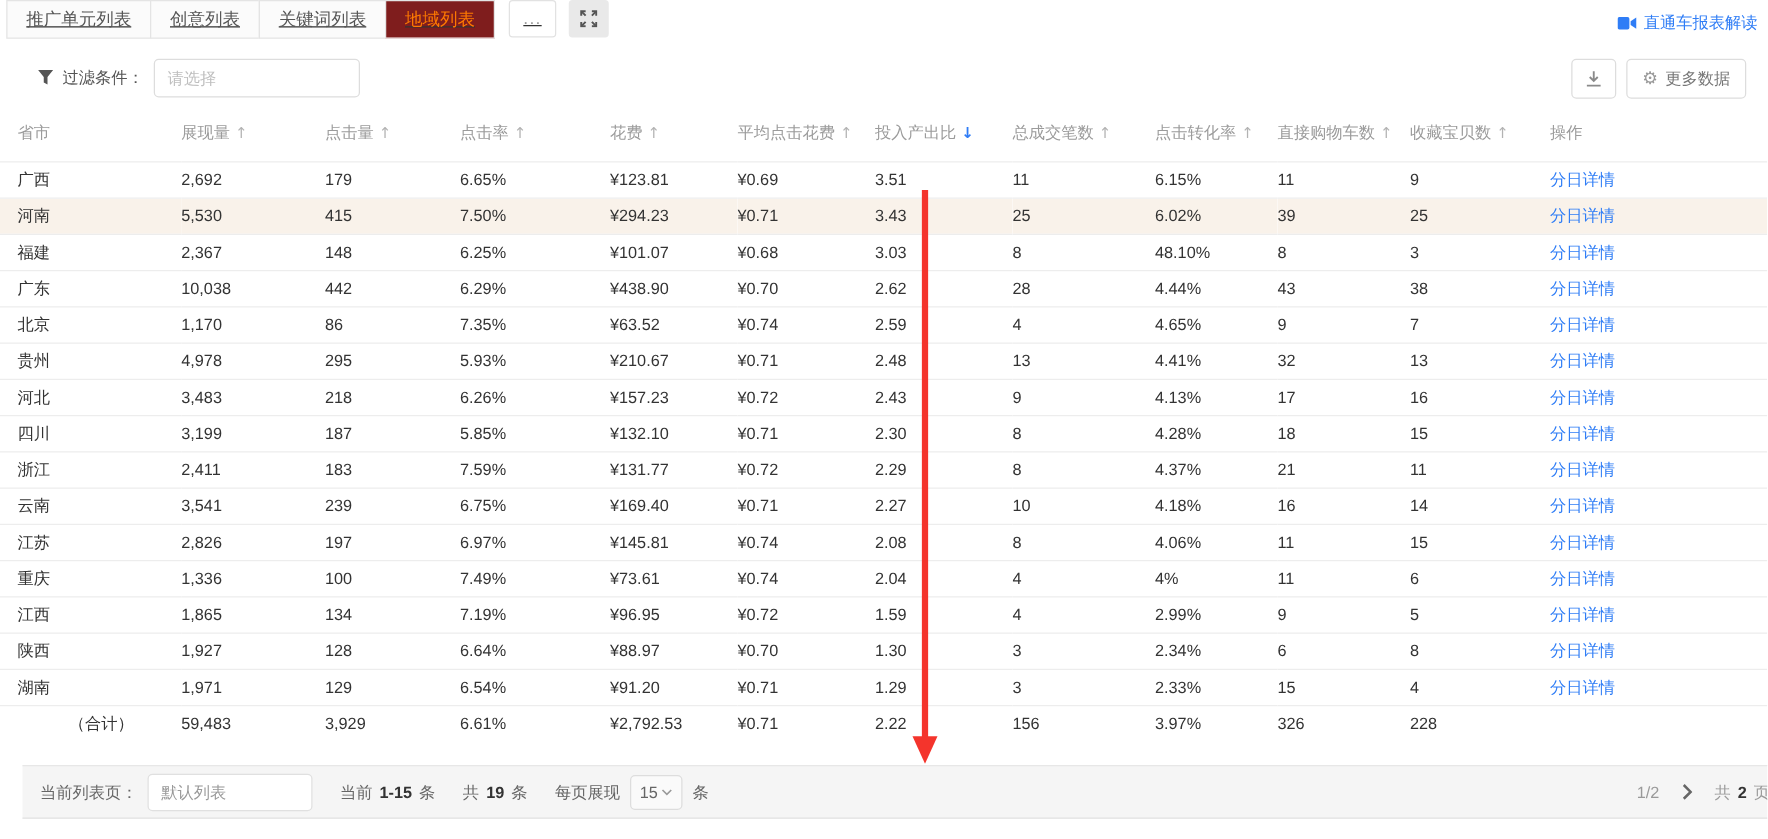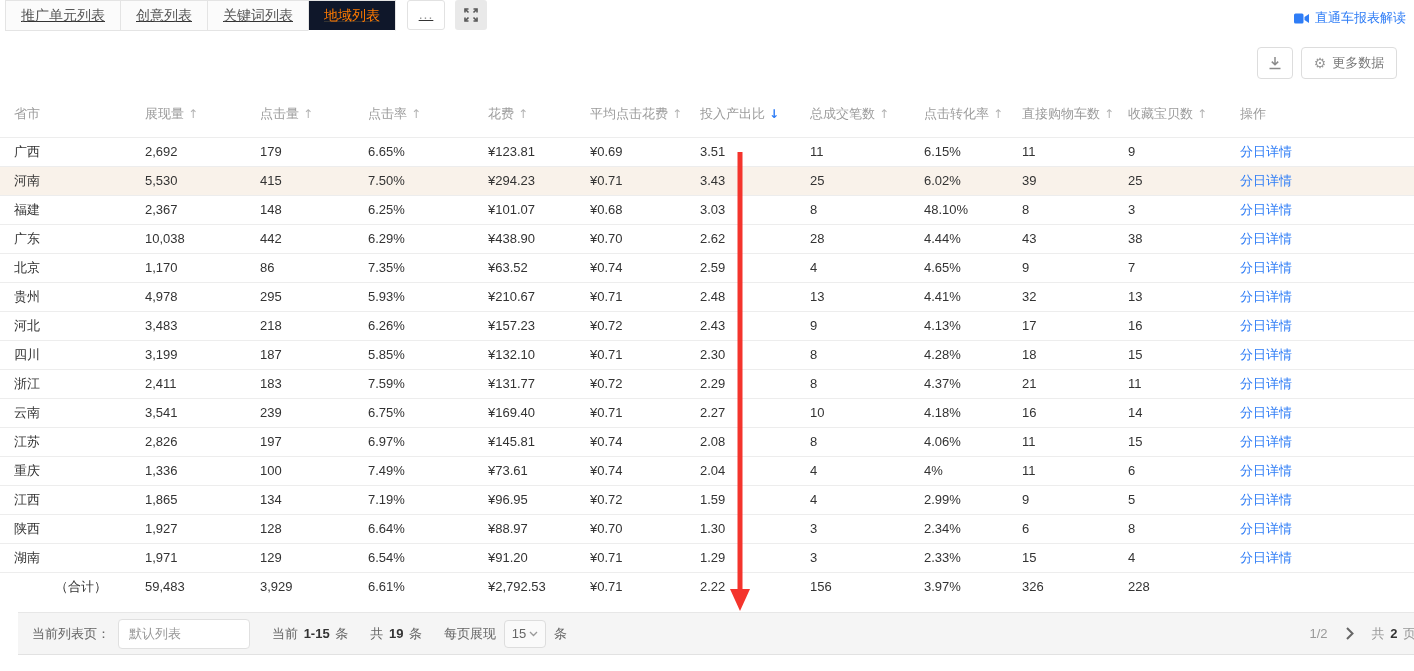--- a/index.html
+++ b/index.html
@@ -7,41 +7,41 @@
   .page {
     position:relative; width:1414px; height:671px; background:#fff; overflow:hidden;
     font-family:"Liberation Sans","DejaVu Sans",sans-serif; color:#333;
   }
   
   .tabbar { position:absolute; top:0; left:0; width:100%; height:32px; display:flex; align-items:flex-start; padding-left:5px;text-decoration:underline; }
   .tab {
     height:31px; line-height:29px; padding:0 15px; font-size:14px; color:#555;
     background:#fbfbfb; border:1px solid #e4e4e4; margin-right:-1px; cursor:pointer; white-space:nowrap;
   }
-  .tab.active { background:#0f172a; color:#ff7a00; border-bottom-color:#fff; position:relative; z-index:2; }
+  .tab.active { background:#7f1d1d; color:#ff7a00; border-bottom-color:#fff; position:relative; z-index:2; }
   .more-tabs { margin-left:12px; width:38px; height:30px; border:1px solid #e2e2e2; border-radius:3px;
     background:#fff; color:#9a9a9a; text-align:center; line-height:26px; font-size:14px; letter-spacing:1px; cursor:pointer; }
   .fullscreen { margin-left:10px; width:32px; height:30px; background:#e9e9e9; border-radius:3px;
     display:flex; align-items:center; justify-content:center; cursor:pointer; }
   .report-link { position:absolute; top:9px; right:8px; display:flex; align-items:center; gap:5px;
     color:#2f7df6; font-size:13px; cursor:pointer;padding-left:19px; }
   
   .filter-row { position:absolute; top:46px; left:30px; display:flex; align-items:center; height:32px; }
   .funnel { margin-right:7px; display:flex; align-items:center; }
   .filter-label { font-size:13px; color:#555; margin-right:8px; }
   .filter-input { width:165px; height:31px; border:1px solid #ddd; border-radius:4px; padding:0 10px;
     font-size:13px; color:#555; outline:none; font-family:inherit; }
   .filter-input::placeholder { color:#bfbfbf; }
   .tool-btn { position:absolute; top:47px; height:32px; border:1px solid #ddd; border-radius:4px;
     background:#fff; display:flex; align-items:center; justify-content:center; cursor:pointer; color:#8a8a8a; }
   .dl-btn { right:121px; width:36px; }
   .more-data-btn { right:17px; width:96px; gap:6px; font-size:13px; color:#777; }
   .gear { font-family:"DejaVu Sans",sans-serif; font-size:14px; color:#999; line-height:1; }
   
-  table { position:absolute; top:92px; left:0; width:1414px; border-collapse:collapse; table-layout:fixed; }
+  table { position:absolute; top:84px; left:0; width:1414px; border-collapse:collapse; table-layout:fixed; }
   th, td { text-align:left; font-weight:normal; padding:0; overflow:hidden; white-space:nowrap; }
   th:first-child, td:first-child { padding-left:14px; }
   thead th { height:45px; font-size:13px; color:#9b9b9b; }
   tbody td { height:29px; font-size:13px; color:#333; border-top:1px solid #ededed; }
   tr.highlight td { background:#f9f2ea; }
   td.total-label { padding-left:55px; }
   .sort { font-size:12px; color:#b3b3b3; margin-left:4px; font-family:"DejaVu Sans",sans-serif; cursor:pointer; }
   .sort.active { color:#2f7df6; font-weight:bold; }
   .detail-link { color:#2f7df6; cursor:pointer; text-decoration:none; }
   
@@ -85,20 +85,29 @@
       <span style="display:flex">
         <svg width="16" height="13" viewBox="0 0 16 13">
           <rect x="0" y="1.5" width="9.5" height="10" rx="1.5" fill="#2f7df6"></rect>
           <polygon points="10.5,5 15,2 15,11 10.5,8" fill="#2f7df6"></polygon>
         </svg>
       </span>
       <span>直通车报表解读</span>
     </div>
   </div>
 
+  <div class="filter-row">
+    <span class="funnel">
+      <svg width="13" height="12" viewBox="0 0 13 12">
+          <path d="M0.5 0h12L8 5.6V11.5L5 9.9V5.6Z" fill="#555"></path>
+        </svg>
+    </span>
+    <span class="filter-label">过滤条件：</span>
+    <input class="filter-input" type="text" placeholder="请选择" style="">
+  </div>
 
   <div class="tool-btn dl-btn">
     <span style="display:flex">
       <svg width="14" height="14" viewBox="0 0 14 14" fill="none" stroke="#8a8a8a" stroke-width="1.5">
         <path d="M7 1v7.2M3.8 5.6 7 8.8l3.2-3.2"></path>
           <path d="M1.5 12.5h11"></path>
       </svg>
     </span>
   </div>
   <div class="tool-btn more-data-btn">

